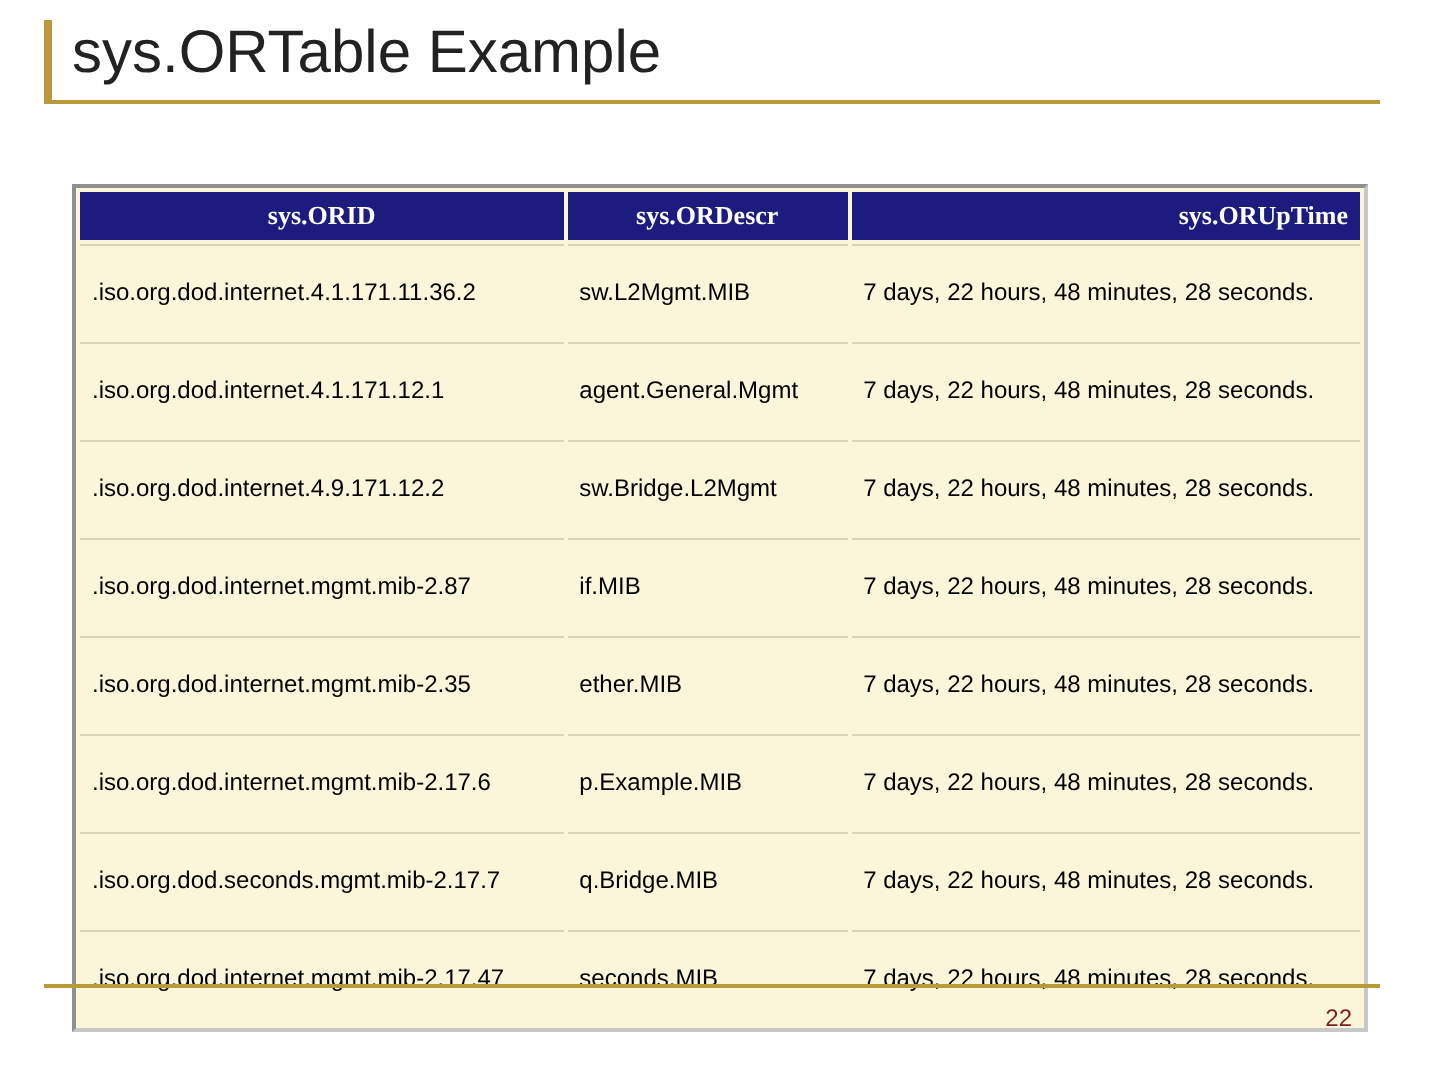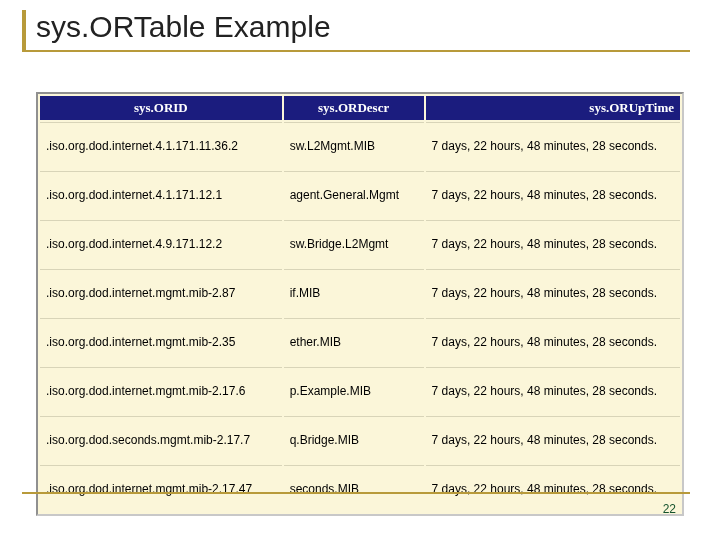--- a/index.html
+++ b/index.html
@@ -77,21 +77,21 @@
       left: 22px;
       right: 30px;
       height: 2px;
       background: #b89a3a;
     }
     .page-num {
       position: absolute;
       bottom: 24px;
       right: 44px;
       font-size: 12px;
-      color: #14532d;
+      color: #7f1d1d;
     }
   </style>
 </head>
 <body>
 
 <div class="slide">
   <div class="title-wrap">
     <div class="title-bar">
       <h1 class="title">sys.ORTable Example</h1>
     </div>

